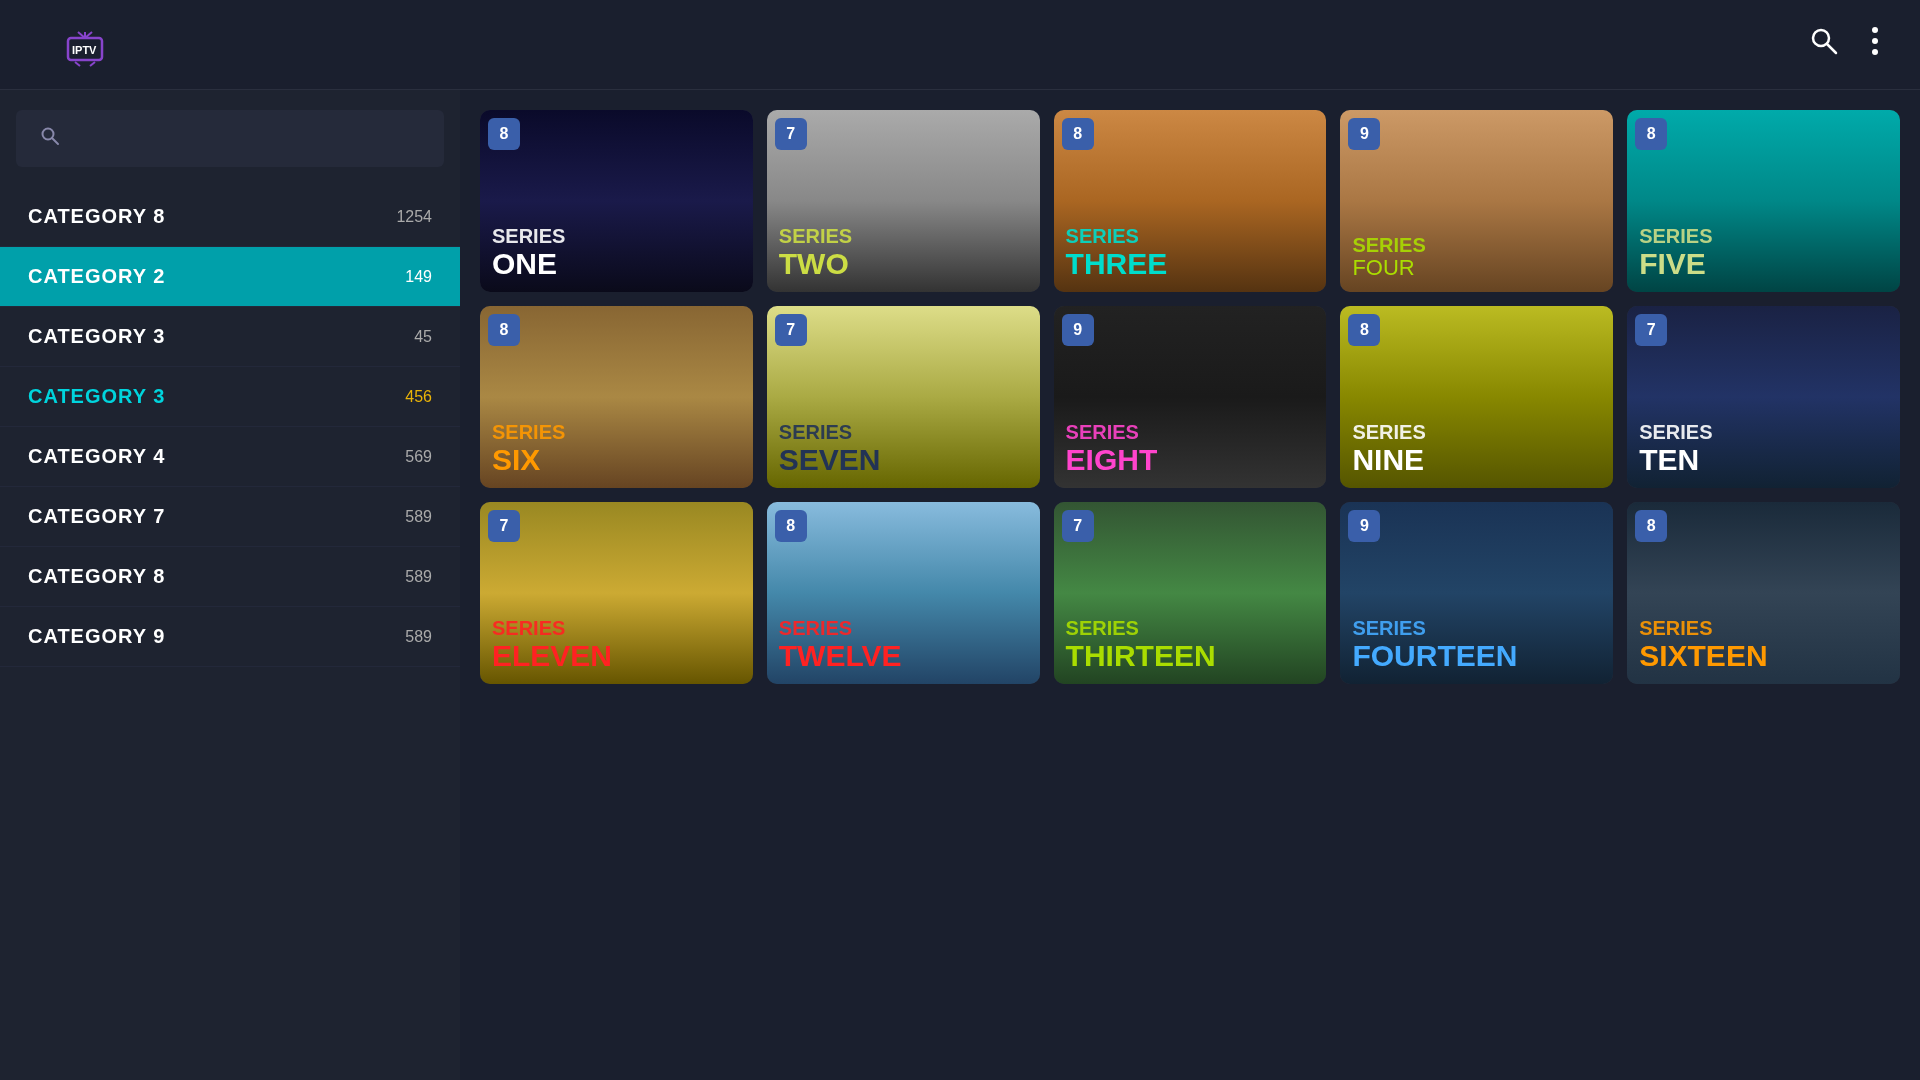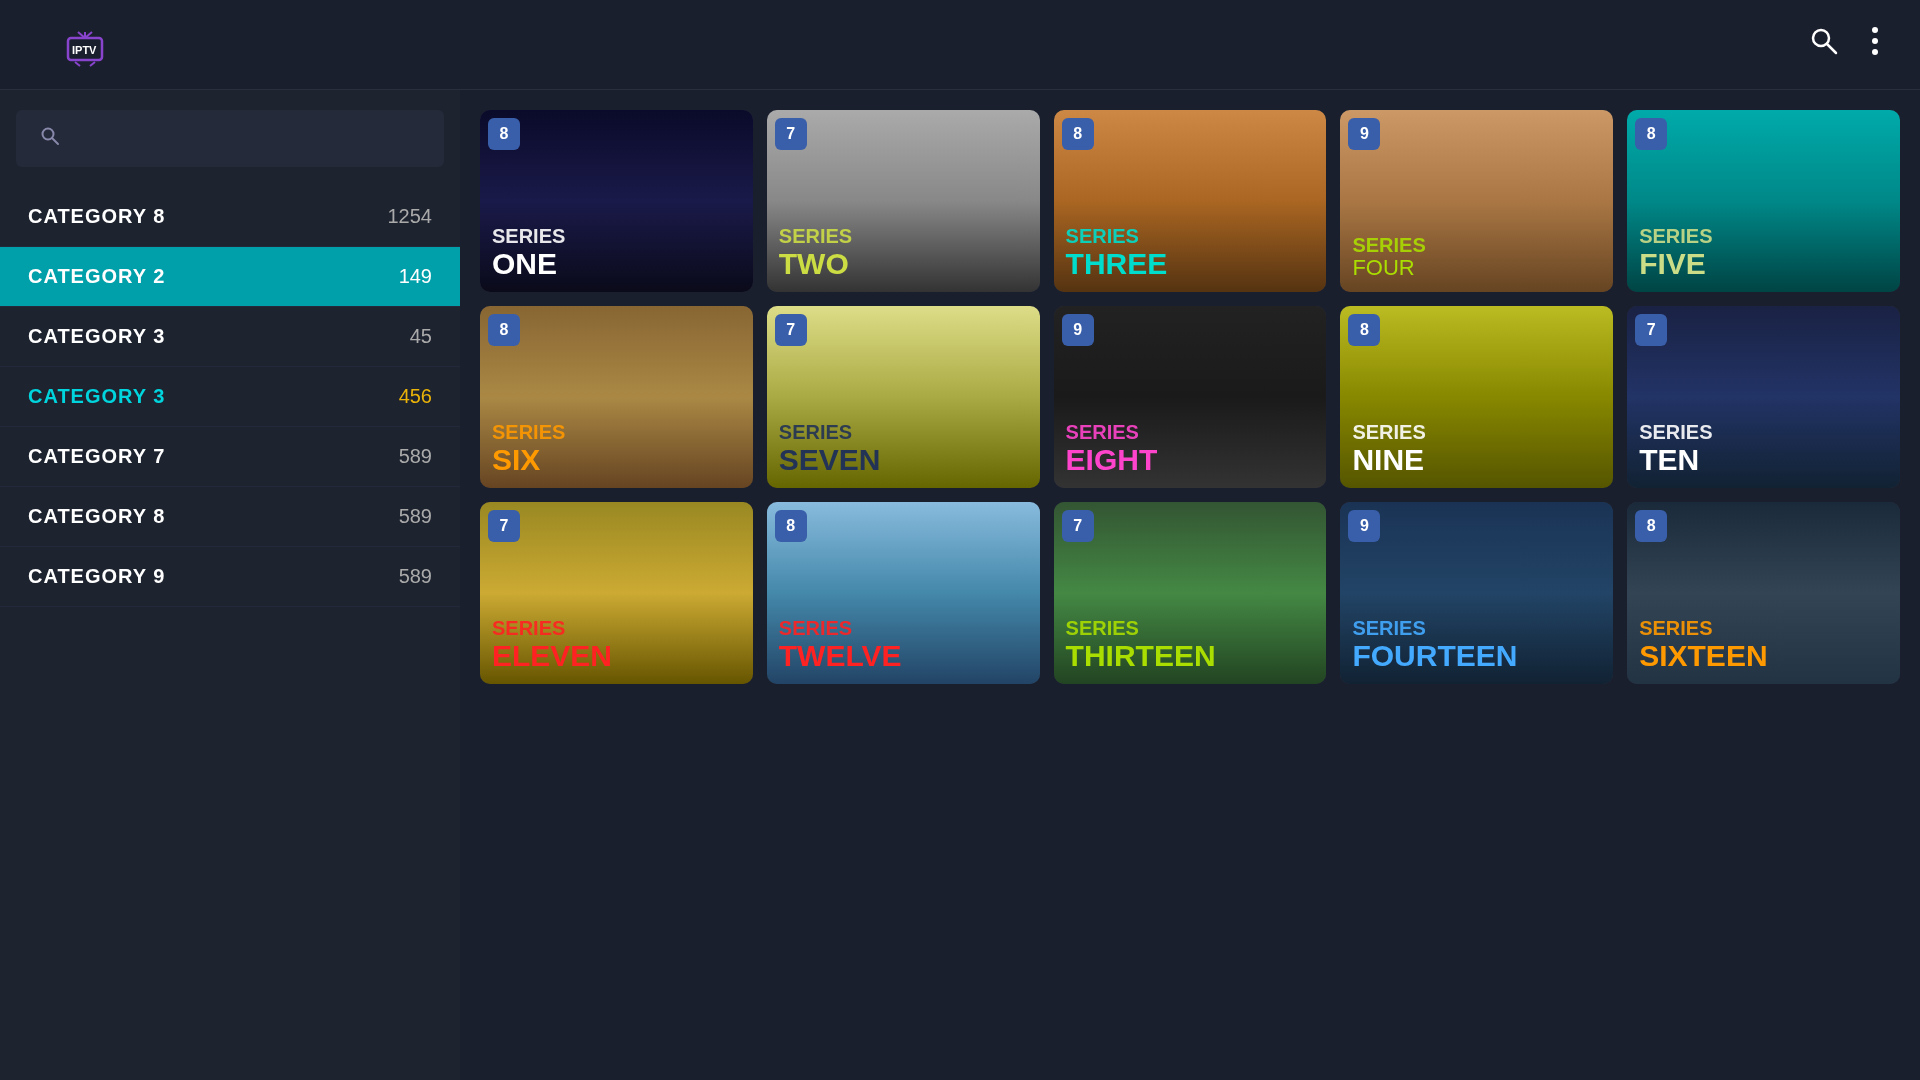--- a/index.html
+++ b/index.html
@@ -144,21 +144,21 @@
       color: #eab308;
     }
     .cat-name {
       color: white;
       font-size: 20px;
       font-weight: bold;
       letter-spacing: 1px;
     }
     .cat-count {
       color: #aaaaaa;
-      font-size: 20px;
+      font-size: 16px;
     }
     .category-item.active .cat-name,
     .category-item.active .cat-count {
       color: white;
     }
 
     
     .content {
       flex: 1;
       padding: 20px;
@@ -297,20 +297,24 @@
   </div>
         <div class="category-item">
     <span class="cat-name">CATEGORY  3</span>
     <span class="cat-count">45</span>
   </div>
         <div class="category-item highlighted">
     <span class="cat-name">CATEGORY 3</span>
     <span class="cat-count">456</span>
   </div>
         <div class="category-item">
+    <span class="cat-name">CATEGORY  4</span>
+    <span class="cat-count">569</span>
+  </div>
+        <div class="category-item">
     <span class="cat-name">CATEGORY  7</span>
     <span class="cat-count">589</span>
   </div>
         <div class="category-item">
     <span class="cat-name">CATEGORY  8</span>
     <span class="cat-count">589</span>
   </div>
         <div class="category-item">
     <span class="cat-name">CATEGORY  9</span>
     <span class="cat-count">589</span>

